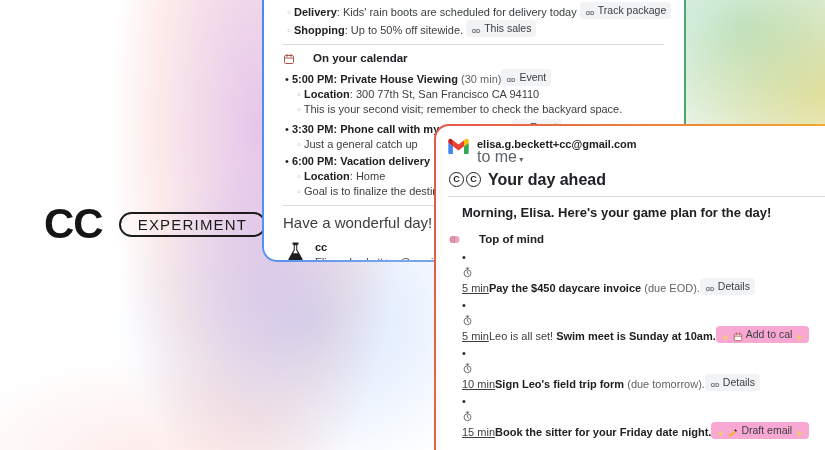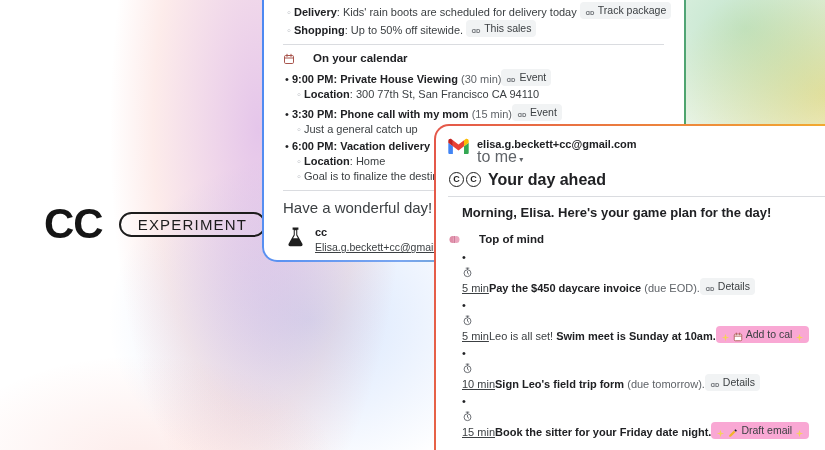--- a/index.html
+++ b/index.html
@@ -156,30 +156,31 @@
       <span class="ic">
           <svg width="12" height="12" viewBox="0 0 24 24">
             <use href="#i-cal"></use>
           </svg>
         </span>
       <span>On your calendar</span>
     </div>
 
     <div class="events">
       <div class="row main-row">
-        <b><span>9:00 PM:</span> <span>Private House Viewing</span></b> <span class="muted">(30 min)</span><span class="chip">
+        <b><span>5:00 PM:</span> <span>Private House Viewing</span></b> <span class="muted">(30 min)</span><span class="chip">
             <span class="ic">
               <svg width="10" height="10" viewBox="0 0 24 24">
                 <use href="#i-link"></use>
               </svg>
             </span>
             <span>Event</span>
           </span>
       </div>
       <div class="row sub-row"><b>Location</b><span>: 300 77th St, San Francisco CA 94110</span></div>
+      <div class="row sub-row"><span>This is your second visit; remember to check the backyard space.</span></div>
 
       <div class="row main-row">
         <b><span>3:30 PM:</span> <span>Phone call with my mom</span></b> <span class="muted">(15 min)</span><span class="chip">
             <span class="ic">
               <svg width="10" height="10" viewBox="0 0 24 24">
                 <use href="#i-link"></use>
               </svg>
             </span>
             <span>Event</span>
           </span>

